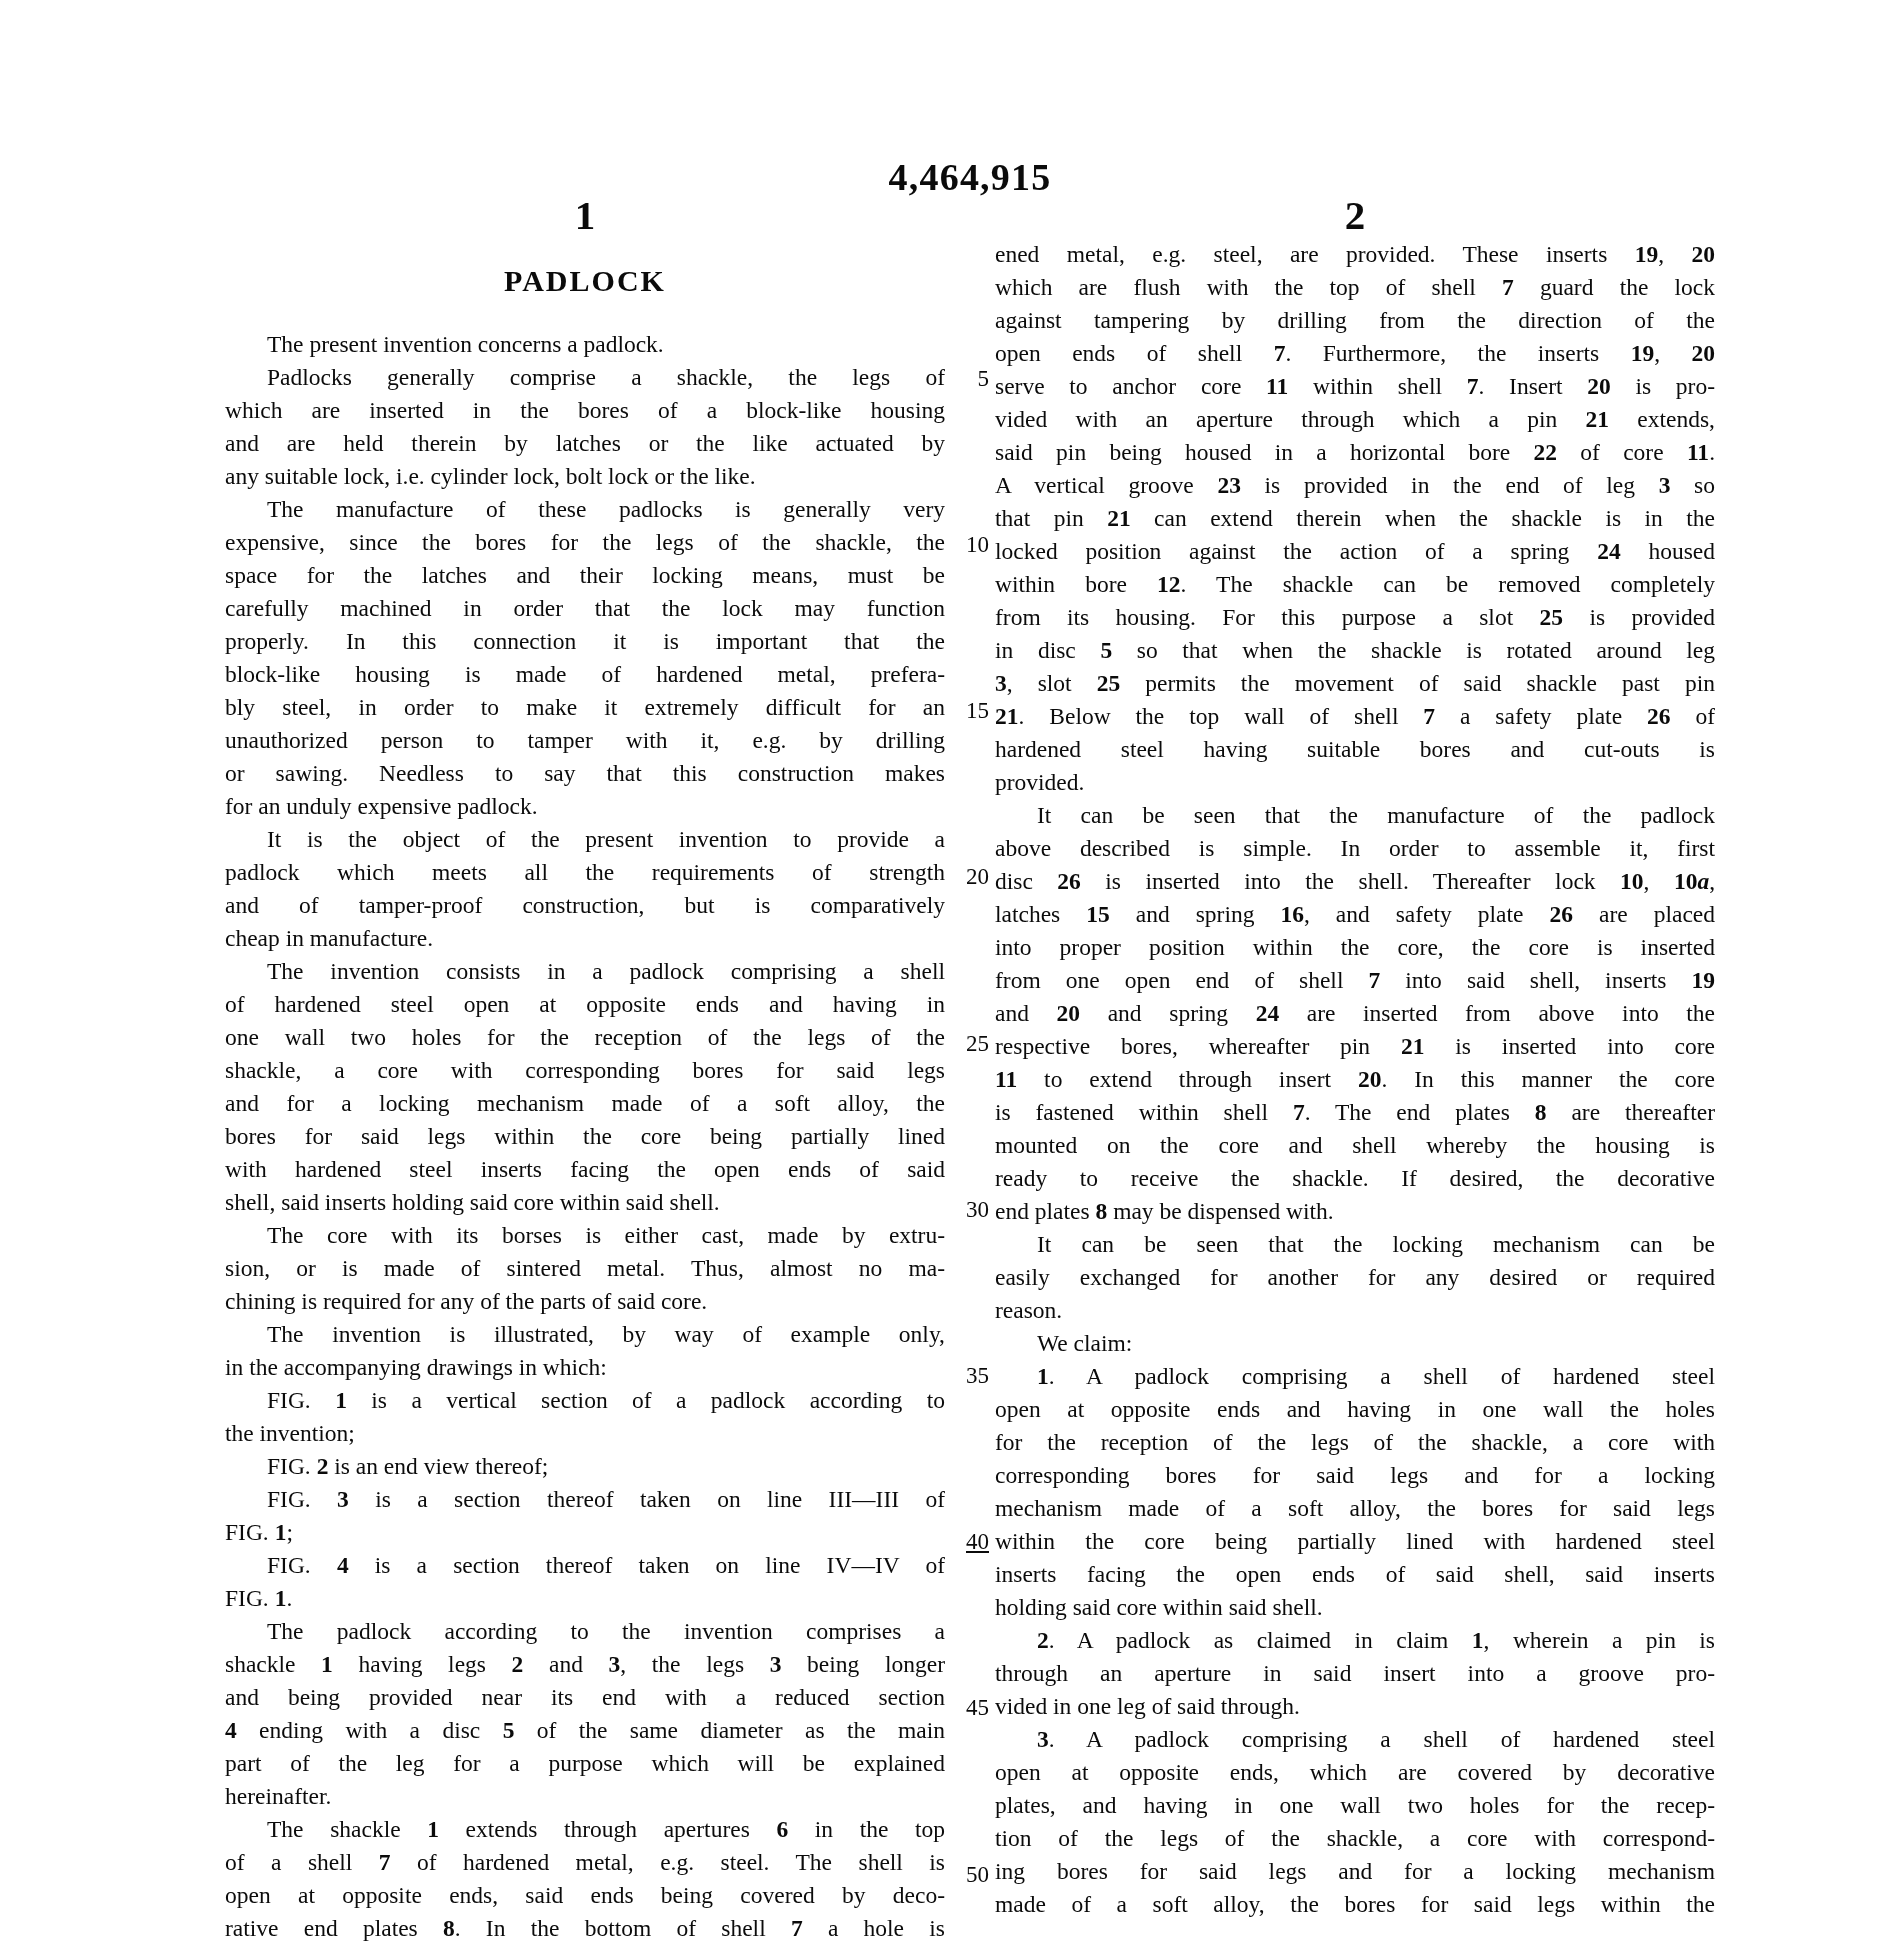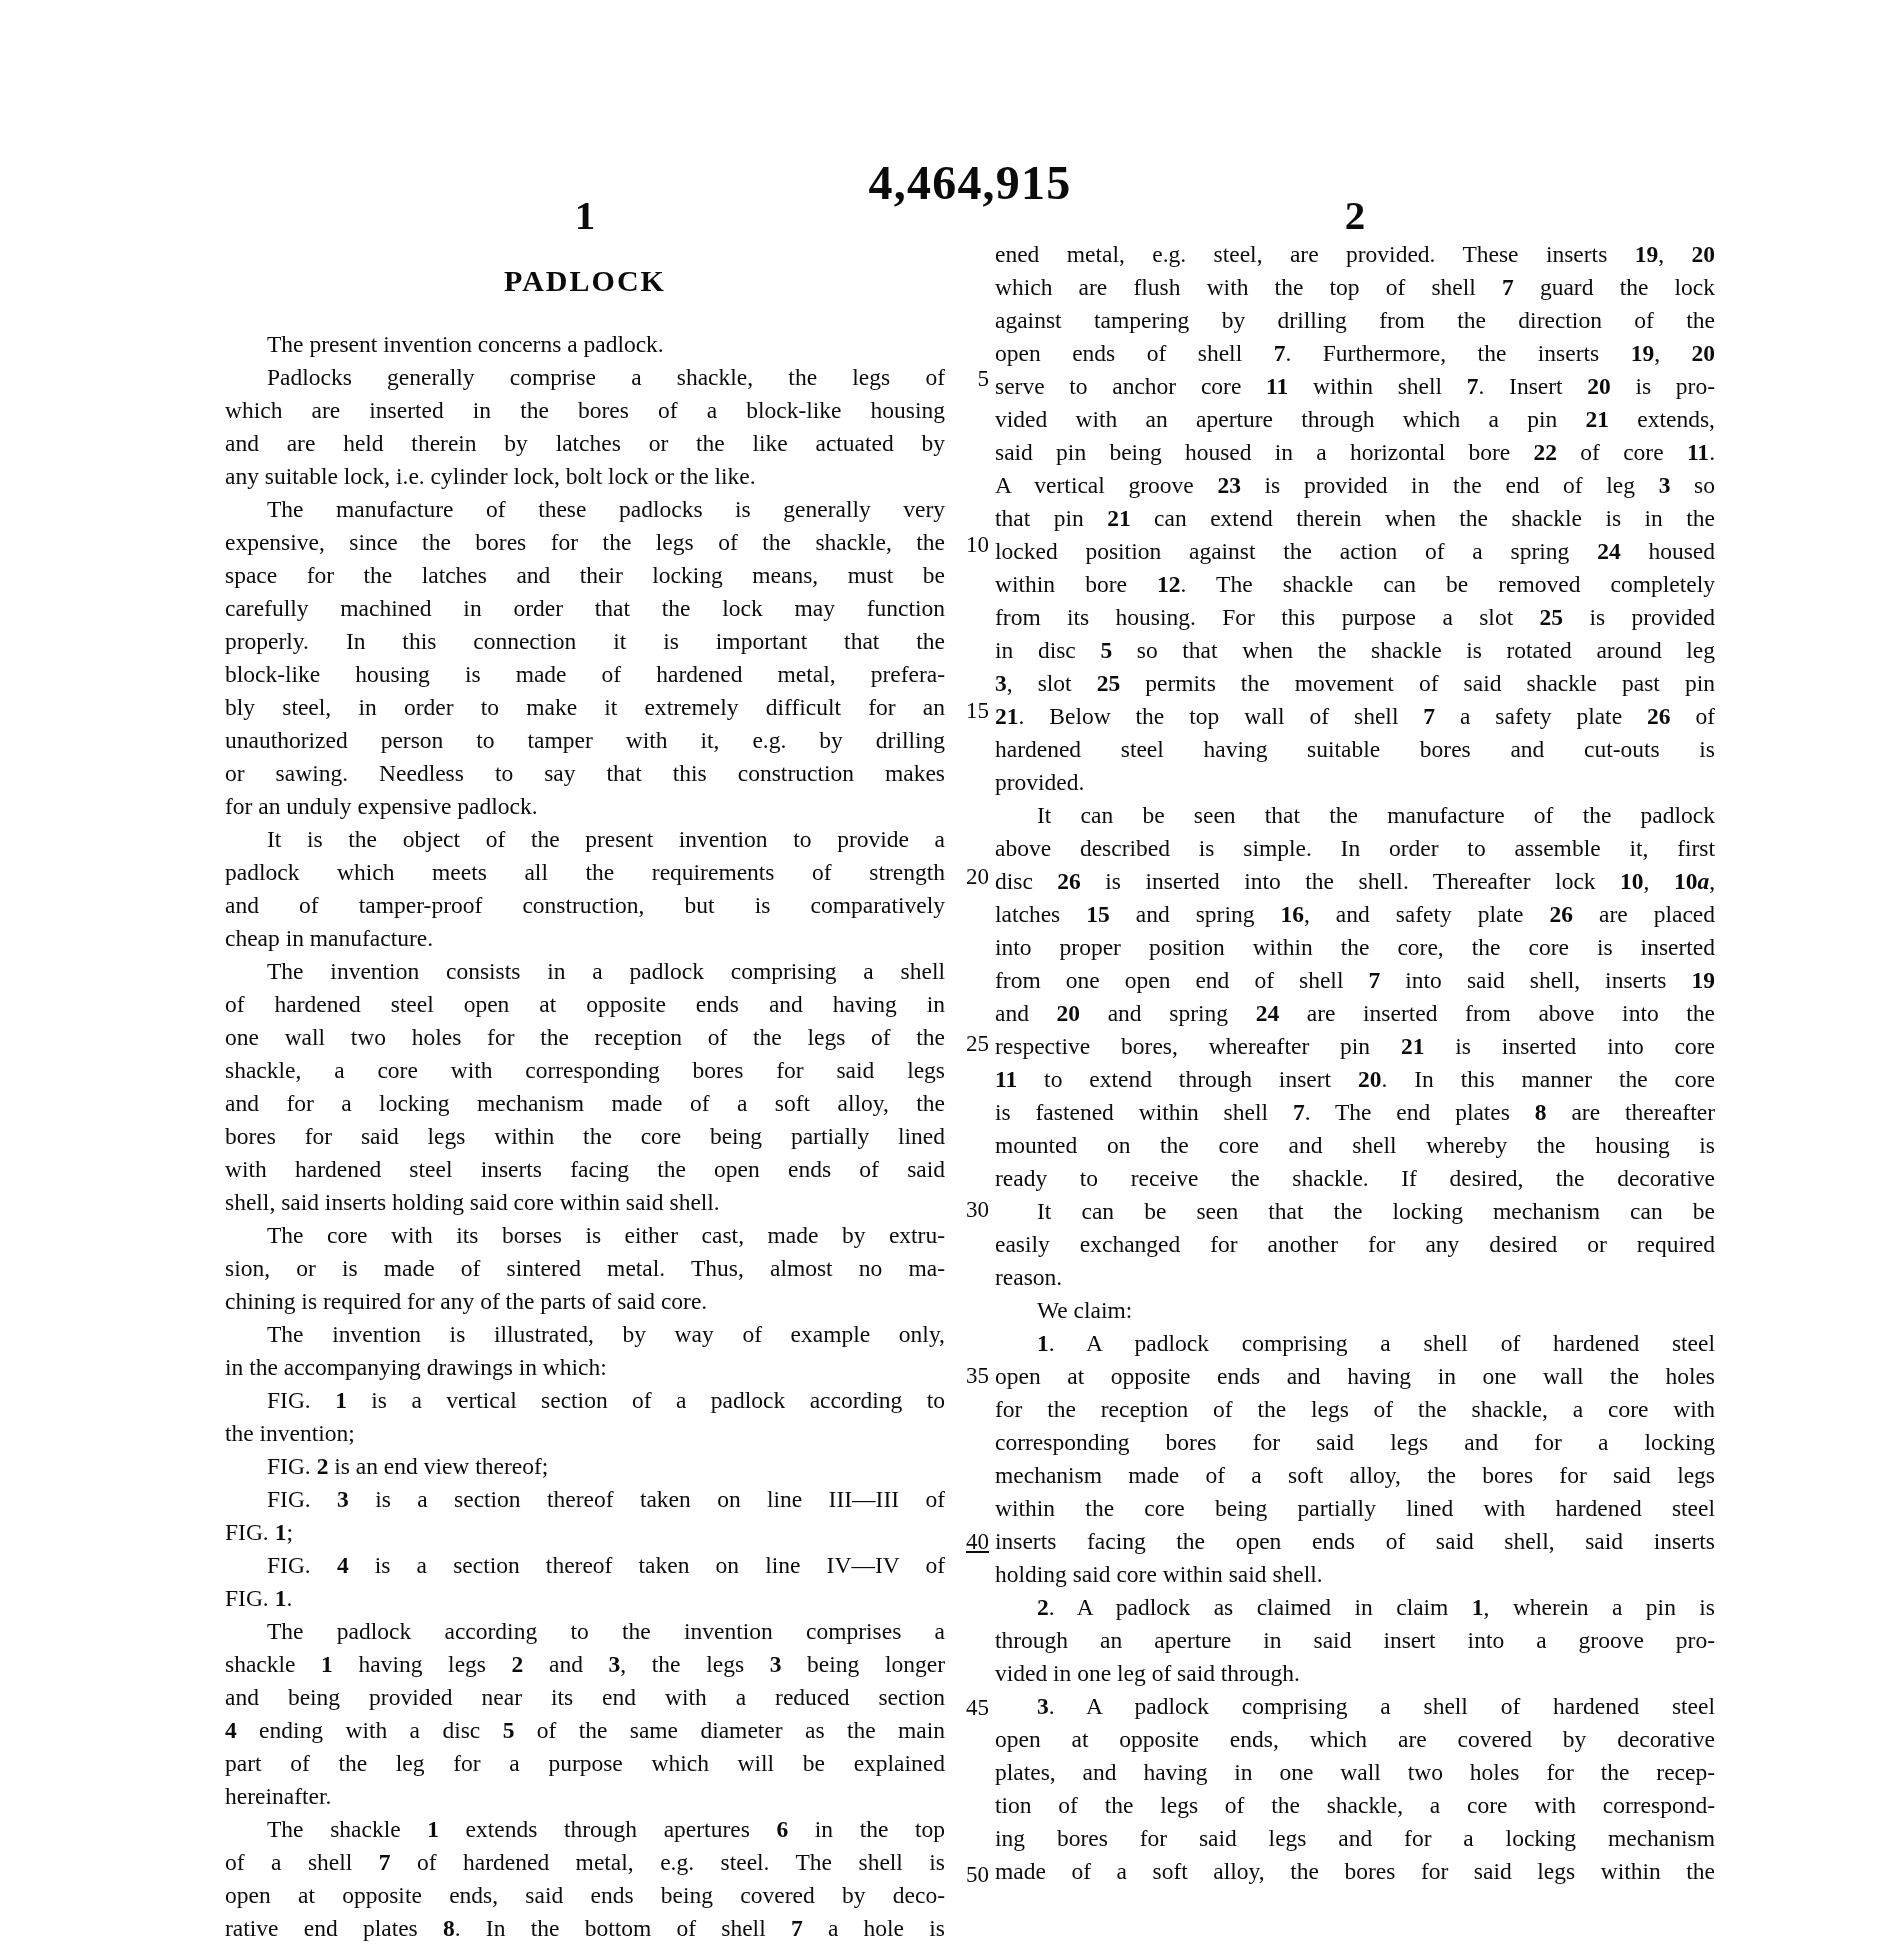--- a/index.html
+++ b/index.html
@@ -6,21 +6,21 @@
   .page{
     position:relative;
     width:1890px;height:2777px;
     background:#ffffff;
     color:#0b0b0b;
     font-family:"Liberation Serif","DejaVu Serif",serif;
     overflow:hidden;
   }
   .patent-number{
     position:absolute;left:225px;top:155px;width:1490px;
-    text-align:center;font-size:48px;font-weight:700;letter-spacing:1.2px;
+    text-align:center;font-size:38px;font-weight:700;letter-spacing:1.2px;
   }
   .col-num{
     position:absolute;top:191px;width:720px;
     text-align:center;font-size:41px;font-weight:700;
   }
   .col-num-left{left:225px;}
   .col-num-right{left:995px;}
   .title{
     position:absolute;left:225px;top:264px;width:720px;
     text-align:center;font-size:30px;font-weight:700;letter-spacing:2px;
@@ -127,20 +127,21 @@
       <div class="line">disc <b>26</b> is inserted into the shell. Thereafter lock <b>10</b>, <b>10<i>a</i></b>,</div>
       <div class="line">latches <b>15</b> and spring <b>16</b>, and safety plate <b>26</b> are placed</div>
       <div class="line">into proper position within the core, the core is inserted</div>
       <div class="line">from one open end of shell <b>7</b> into said shell, inserts <b>19</b></div>
       <div class="line">and <b>20</b> and spring <b>24</b> are inserted from above into the</div>
       <div class="line">respective bores, whereafter pin <b>21</b> is inserted into core</div>
       <div class="line"><b>11</b> to extend through insert <b>20</b>. In this manner the core</div>
       <div class="line">is fastened within shell <b>7</b>. The end plates <b>8</b> are thereafter</div>
       <div class="line">mounted on the core and shell whereby the housing is</div>
       <div class="line">ready to receive the shackle. If desired, the decorative</div>
+      <div class="line end">end plates <b>8</b> may be dispensed with.</div>
       <div class="line indent">It can be seen that the locking mechanism can be</div>
       <div class="line">easily exchanged for another for any desired or required</div>
       <div class="line end">reason.</div>
       <div class="line indent end">We claim:</div>
       <div class="line indent"><b>1</b>. A padlock comprising a shell of hardened steel</div>
       <div class="line">open at opposite ends and having in one wall the holes</div>
       <div class="line">for the reception of the legs of the shackle, a core with</div>
       <div class="line">corresponding bores for said legs and for a locking</div>
       <div class="line">mechanism made of a soft alloy, the bores for said legs</div>
       <div class="line">within the core being partially lined with hardened steel</div>

